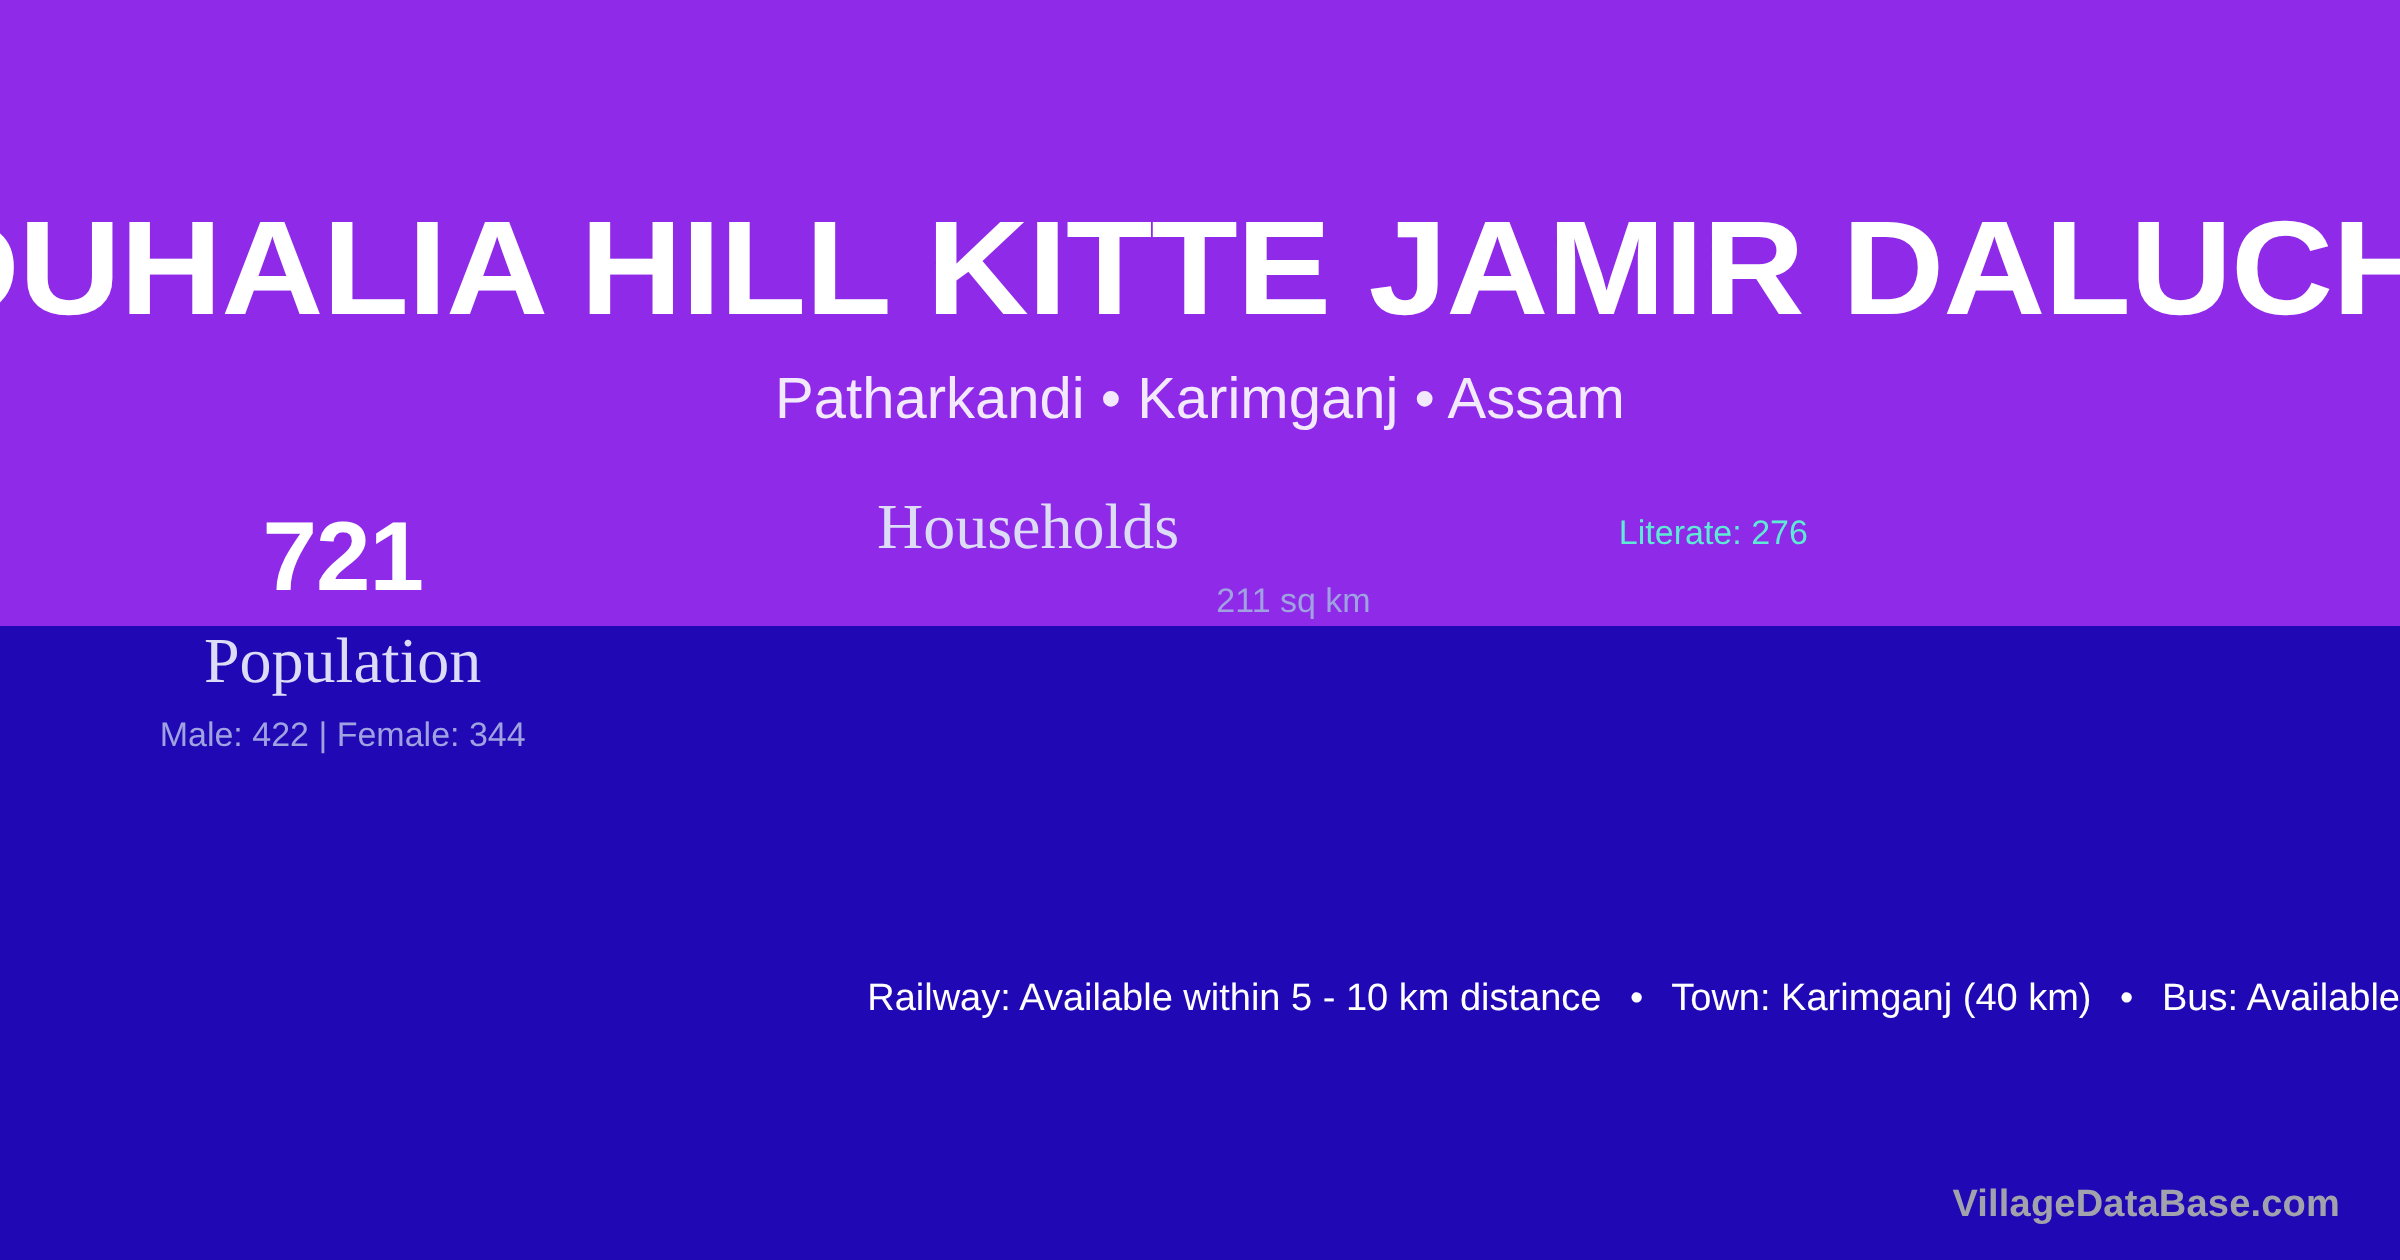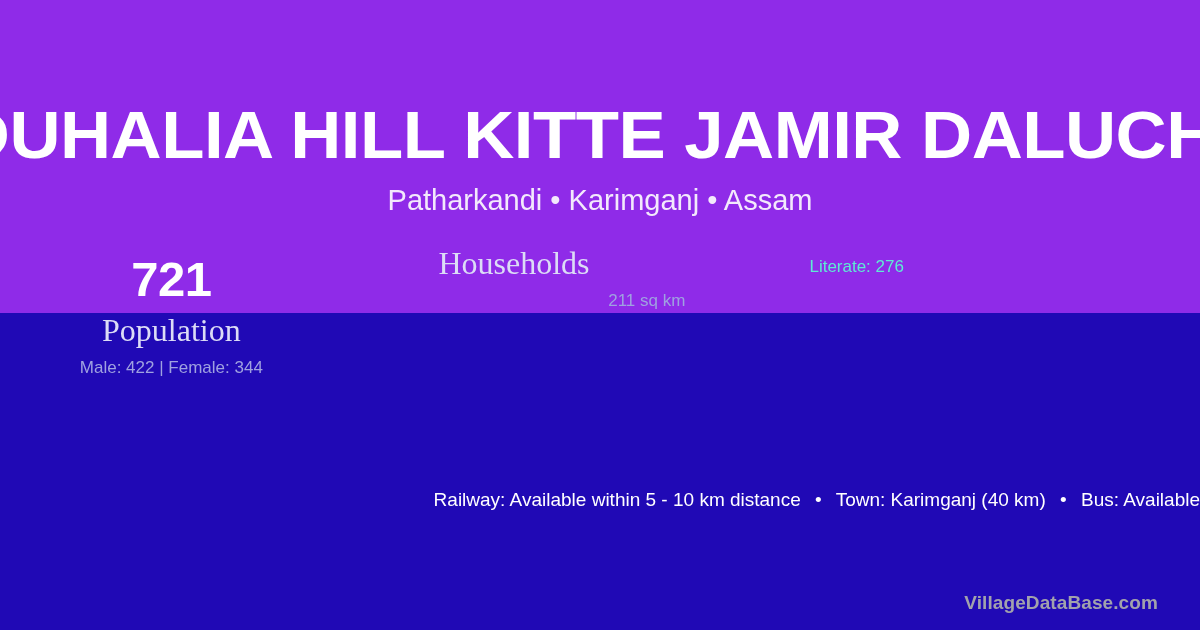--- a/index.html
+++ b/index.html
@@ -115,21 +115,21 @@
     white-space: nowrap;
   }
   .infra .sep {
     padding: 0 9px;
     color: #ffffff;
   }
 
   
   .brand {
     position: absolute;
-    right: 42px;
+    right: 30px;
     top: 589px;
     font-weight: bold;
     font-size: 19px;
     line-height: 27px;
     color: #a2a2ac;
     letter-spacing: 0.1px;
     white-space: nowrap;
   }
 </style>
 </head>

